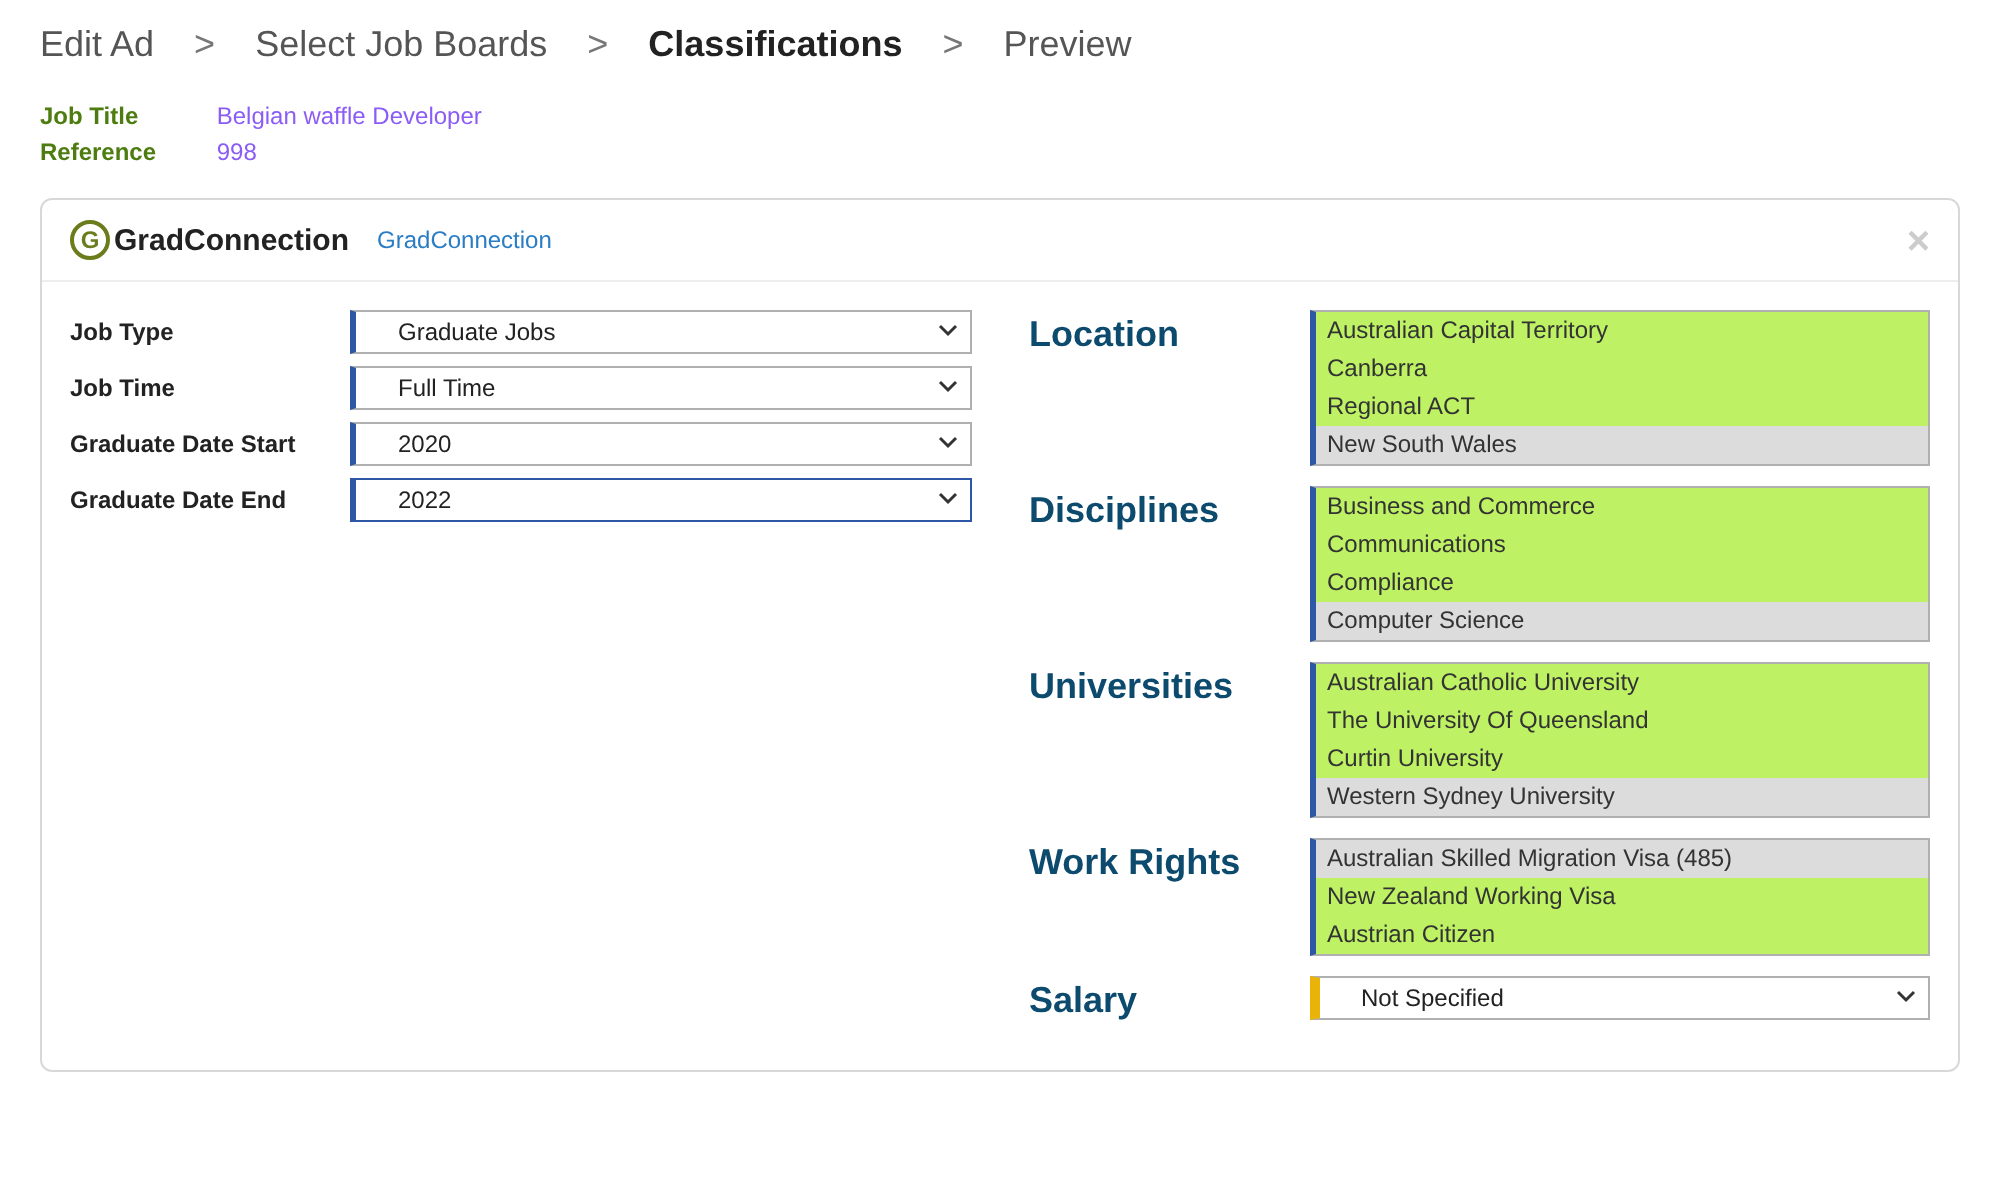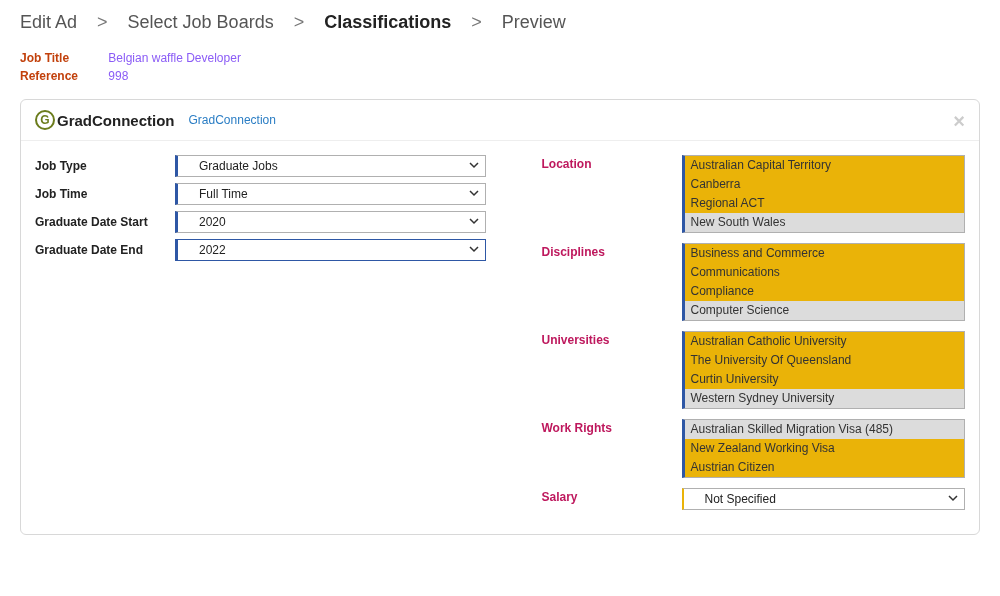--- a/index.html
+++ b/index.html
@@ -17,21 +17,21 @@
     color: #555;
     margin-bottom: 18px;
     display: flex;
     gap: 20px;
     align-items: center;
   }
   .breadcrumb .bc-item { color: #555; }
   .breadcrumb .bc-sep { color: #777; }
   .breadcrumb .bc-current { color: #222; font-weight: bold; }
   .meta-row { margin-bottom: 4px; }
-  .meta-label { display:inline-block; width: 85px; font-weight: bold; color: #c2410c; font-size: 12px;}
+  .meta-label { display:inline-block; width: 85px; font-weight: bold; color: #4d7c0f; font-size: 12px;}
   .meta-value { font-size: 12px; color: #8b5cf6; }
   .panel {
     border: 1px solid #d8d8d8;
     border-radius: 6px;
     margin-top: 16px;
     padding: 0;
     position: relative;
     background: #fff;
   }
   .panel-header {
@@ -75,31 +75,31 @@
     height: 22px; padding: 0 21px; position: relative; background: #fff;
   }
   .select-wrap.highlight { border: 1px solid #2e57a5; border-left: 3px solid #2e57a5;}
   .select-text { font-size: 12px; color: #222; }
   .caret {
     position: absolute; right: 6px; top: 50%; transform: translateY(-50%);
   }
   .caret svg { width: 10px; height: 10px; }
   .listbox {
     flex: 1; border: 1px solid #b0b0b0; border-left: 3px solid #2e57a5;
-    background: #eab308;
+    background: #bef264;
   }
   .listbox .option {
     padding: 1px 6px; font-size: 12px; line-height: 17px;
   }
   .listbox .option.selected { background: #dcdcdc; }
   .right-row {
     display: flex; margin-bottom: 10px;
   }
   .right-label {
-    width: 140px; font-weight: bold; color: #be185d; font-size: 12px; padding-top: 2px; margin-left: 27px;
+    width: 140px; font-weight: bold; color: #0c4a6e; font-size: 18px; padding-top: 2px;
   }
   .right-row.compact { margin-bottom: 6px; }
   .input-wrap {
     flex: 1; border: 1px solid #b0b0b0; border-left: 3px solid #2e57a5;
     height: 22px; padding: 0 6px; display:flex; align-items:center; background:#fff;
   }
 </style>
 </head>
 <body>
 
@@ -206,21 +206,21 @@
       <div class="right-row">
         <div class="right-label">Work Rights</div>
         <div class="listbox">
           <div class="option selected">Australian Skilled Migration Visa (485)</div>
           <div class="option">New Zealand Working Visa</div>
           <div class="option">Austrian Citizen</div>
         </div>
       </div>
       <div class="right-row compact">
         <div class="right-label">Salary</div>
-        <div class="select-wrap" style="border-left:2px solid #eab308;">
+        <div class="select-wrap" style="border-left:5px solid #eab308;">
           <span class="select-text">Not Specified</span>
           <span class="caret"><svg viewBox="0 0 10 10">
                 <path d="M1 3 L5 7 L9 3" fill="none" stroke="#333" stroke-width="1.5"></path>
               </svg></span>
         </div>
       </div>
     </div>
   </div>
 </div>
 

